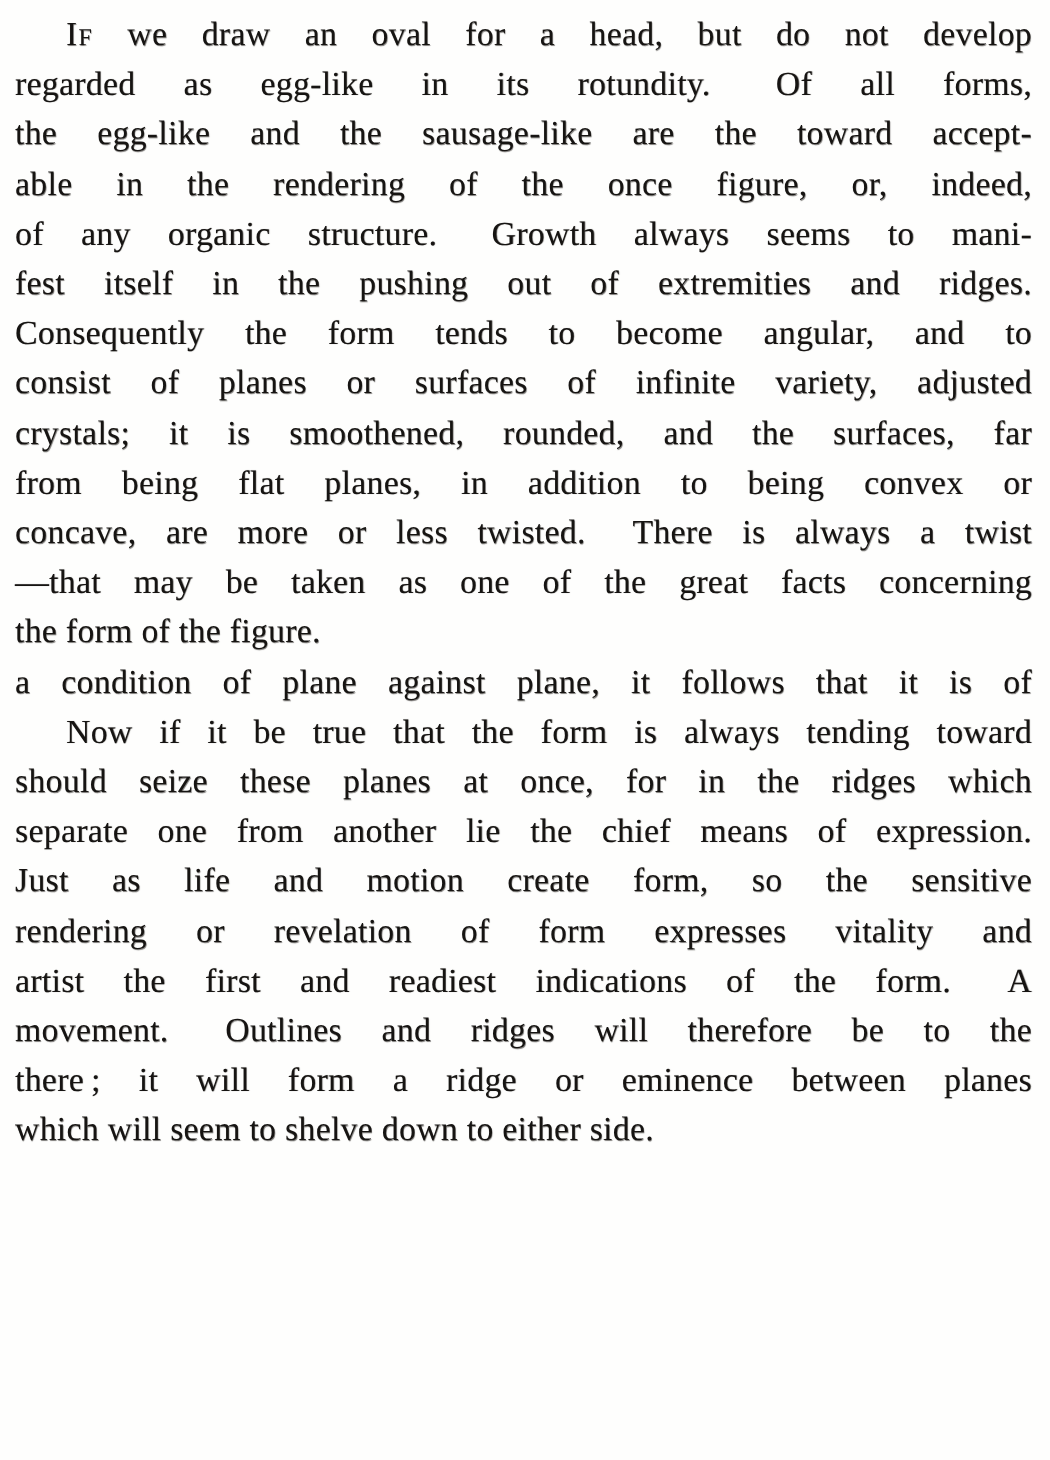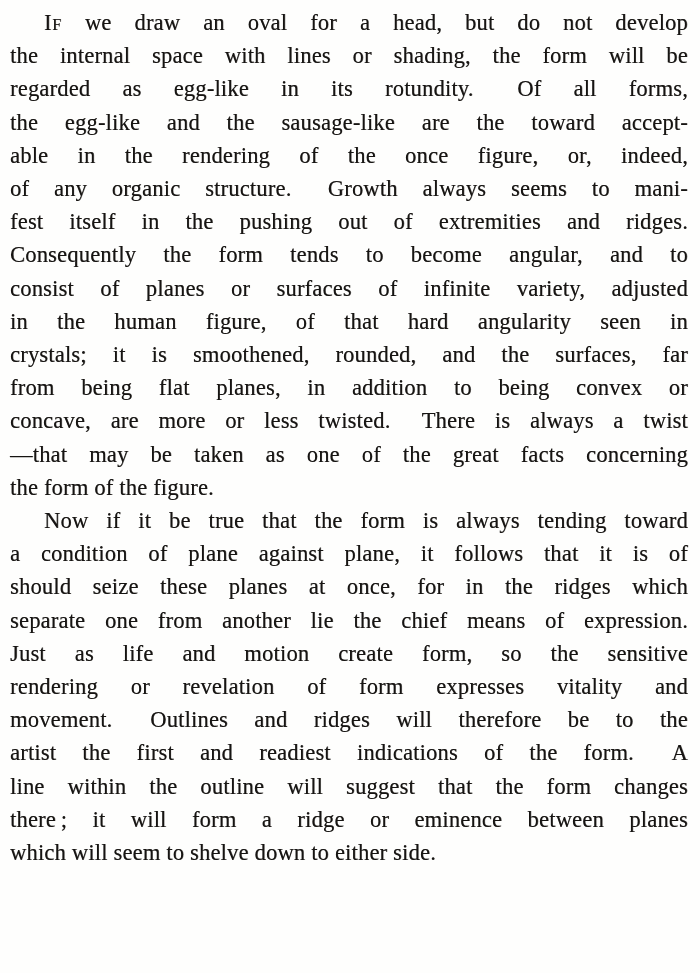--- a/index.html
+++ b/index.html
@@ -33,38 +33,35 @@
   .smallcaps {
     font-variant: small-caps;
     letter-spacing: 0.8px;
   }
 </style>
 </head>
 <body>
 
 <div class="page">
   <p class="line indent"><span class="smallcaps">If</span><span> we draw an oval for a head, but do not develop</span></p>
-  <p class="line">the internal space with lines or shading, the form will be</p>
   <p class="line">regarded as egg-like in its rotundity.  Of all forms,</p>
   <p class="line">the egg-like and the sausage-like are the toward accept-</p>
   <p class="line">able in the rendering of the once figure, or, indeed,</p>
   <p class="line">of any organic structure.  Growth always seems to mani-</p>
   <p class="line">fest itself in the pushing out of extremities and ridges.</p>
   <p class="line">Consequently the form tends to become angular, and to</p>
   <p class="line">consist of planes or surfaces of infinite variety, adjusted</p>
-  <p class="line">in the human figure, of that hard angularity seen in</p>
   <p class="line">crystals; it is smoothened, rounded, and the surfaces, far</p>
   <p class="line">from being flat planes, in addition to being convex or</p>
   <p class="line">concave, are more or less twisted.  There is always a twist</p>
   <p class="line">—that may be taken as one of the great facts concerning</p>
   <p class="line endpara">the form of the figure.</p>
+  <p class="line">a condition of plane against plane, it follows that it is of</p>
   <p class="line indent">Now if it be true that the form is always tending toward</p>
-  <p class="line">a condition of plane against plane, it follows that it is of</p>
   <p class="line">should seize these planes at once, for in the ridges which</p>
   <p class="line">separate one from another lie the chief means of expression.</p>
   <p class="line">Just as life and motion create form, so the sensitive</p>
   <p class="line">rendering or revelation of form expresses vitality and</p>
+  <p class="line">artist the first and readiest indications of the form.  A</p>
   <p class="line">movement.  Outlines and ridges will therefore be to the</p>
-  <p class="line">artist the first and readiest indications of the form.  A</p>
-  <p class="line">line within the outline will suggest that the form changes</p>
   <p class="line">there ; it will form a ridge or eminence between planes</p>
   <p class="line endpara">which will seem to shelve down to either side.</p>
 </div>
 
 </body></html>

